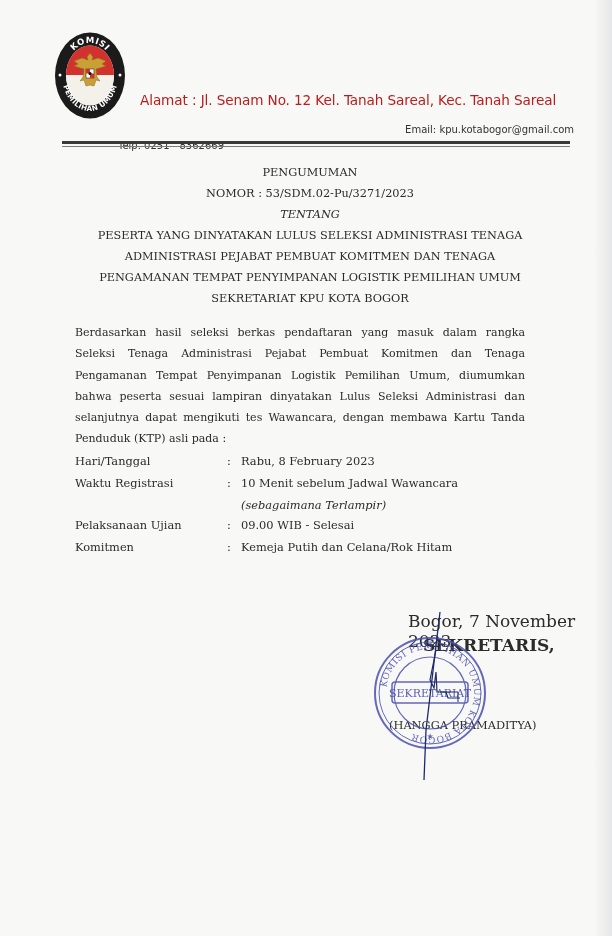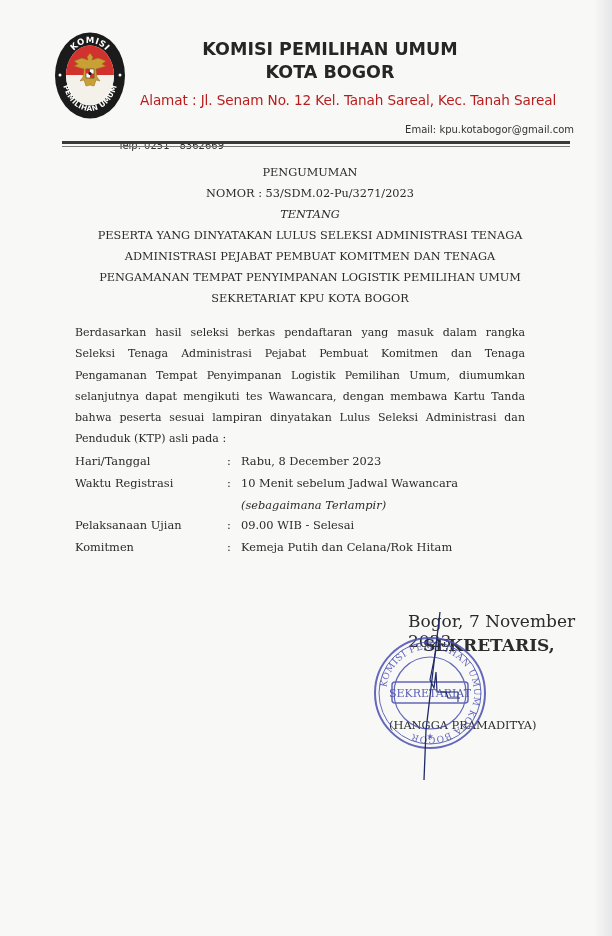--- a/index.html
+++ b/index.html
@@ -69,51 +69,47 @@
     <circle cx="6" cy="44" r="1.5" fill="#fff"></circle>
     <circle cx="66" cy="44" r="1.5" fill="#fff"></circle>
     <text font-family="DejaVu Sans, sans-serif" font-size="8.5" font-weight="bold" fill="#fff" letter-spacing="0.5">
       <textPath href="#ringTop" startOffset="50%" text-anchor="middle">KOMISI</textPath>
     </text>
     <text font-family="DejaVu Sans, sans-serif" font-size="7.2" font-weight="bold" fill="#fff" letter-spacing="0.4">
       <textPath href="#ringBot" startOffset="50%" text-anchor="middle">PEMILIHAN UMUM</textPath>
     </text>
   </svg>
 
-  <div class="head-title">
-    <div>KOMISI PEMILIHAN UMUM</div>
-    <div>KOTA BOGOR</div>
-  </div>
   <div class="head-addr">Alamat : Jl. Senam No. 12 Kel. Tanah Sareal, Kec. Tanah Sareal</div>
   <div class="head-tel">Telp. 0251 - 8362669</div>
   <div class="head-email">Email: kpu.kotabogor@gmail.com</div>
   <div class="rule-thick"></div>
   <div class="rule-thin"></div>
 
   <div class="center-line" style="top:166px;">PENGUMUMAN</div>
   <div class="center-line" style="top:187px;">NOMOR : 53/SDM.02-Pu/3271/2023</div>
   <div class="center-line" style="top:208px;font-style:italic;">TENTANG</div>
   <div class="center-line" style="top:229px;">PESERTA YANG DINYATAKAN LULUS SELEKSI ADMINISTRASI TENAGA</div>
   <div class="center-line" style="top:250px;">ADMINISTRASI PEJABAT PEMBUAT KOMITMEN DAN TENAGA</div>
   <div class="center-line" style="top:292px;">SEKRETARIAT KPU KOTA BOGOR</div>
   <div class="center-line" style="top:271px;">PENGAMANAN TEMPAT PENYIMPANAN LOGISTIK PEMILIHAN UMUM</div>
 
   <div class="para">
     <span>Berdasarkan hasil seleksi berkas pendaftaran yang masuk dalam rangka</span>
     <span>Seleksi Tenaga Administrasi Pejabat Pembuat Komitmen dan Tenaga</span>
     <span>Pengamanan Tempat Penyimpanan Logistik Pemilihan Umum, diumumkan</span>
+    <span>bahwa peserta sesuai lampiran dinyatakan Lulus Seleksi Administrasi dan</span>
     <span>selanjutnya dapat mengikuti tes Wawancara, dengan membawa Kartu Tanda</span>
-    <span>bahwa peserta sesuai lampiran dinyatakan Lulus Seleksi Administrasi dan</span>
     <span class="last">Penduduk (KTP) asli pada :</span>
   </div>
 
   <div class="row" style="top:454px;">
     <span class="lbl">Hari/Tanggal</span>
     <span class="colon">:</span>
-    <span class="val">Rabu, 8 December 2023</span>
+    <span class="val">Rabu, 8 February 2023</span>
   </div>
   <div class="row" style="top:476px;">
     <span class="lbl">Waktu Registrasi</span>
     <span class="colon">:</span>
     <span class="val">10 Menit sebelum Jadwal Wawancara</span>
   </div>
   <div class="row" style="top:498px;">
     <span class="val italic">(sebagaimana Terlampir)</span>
   </div>
   <div class="row" style="top:518px;">

